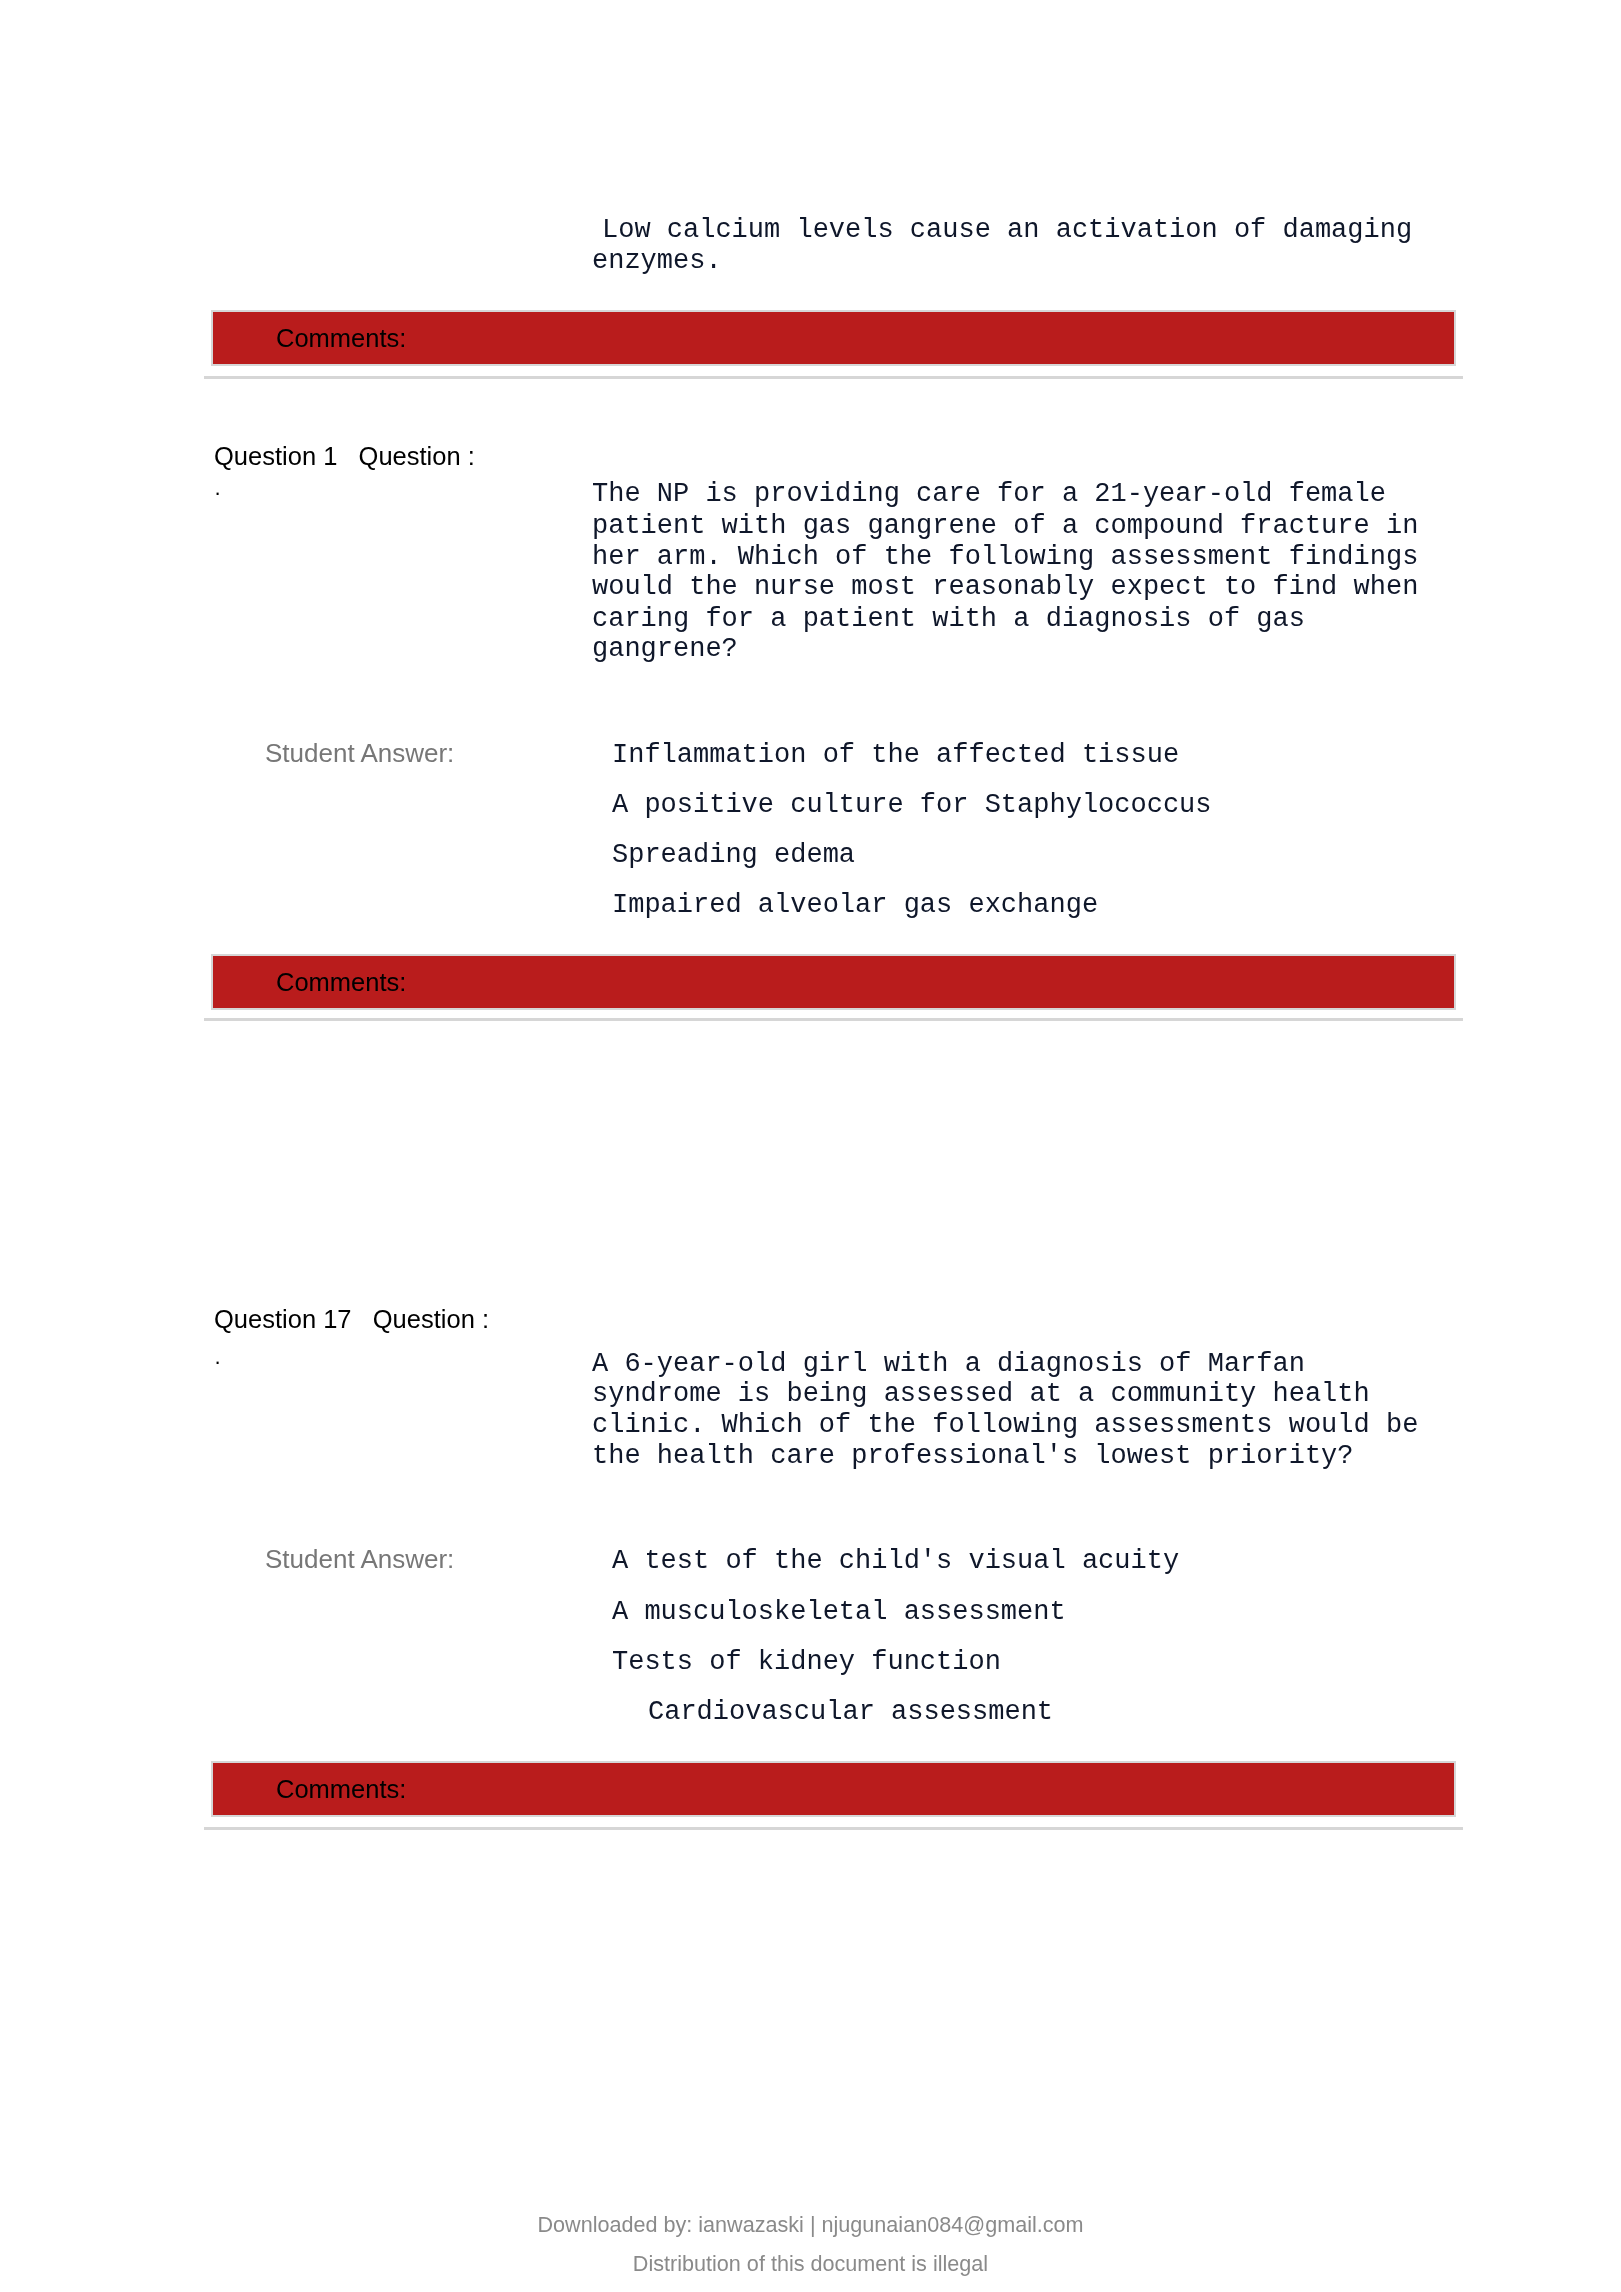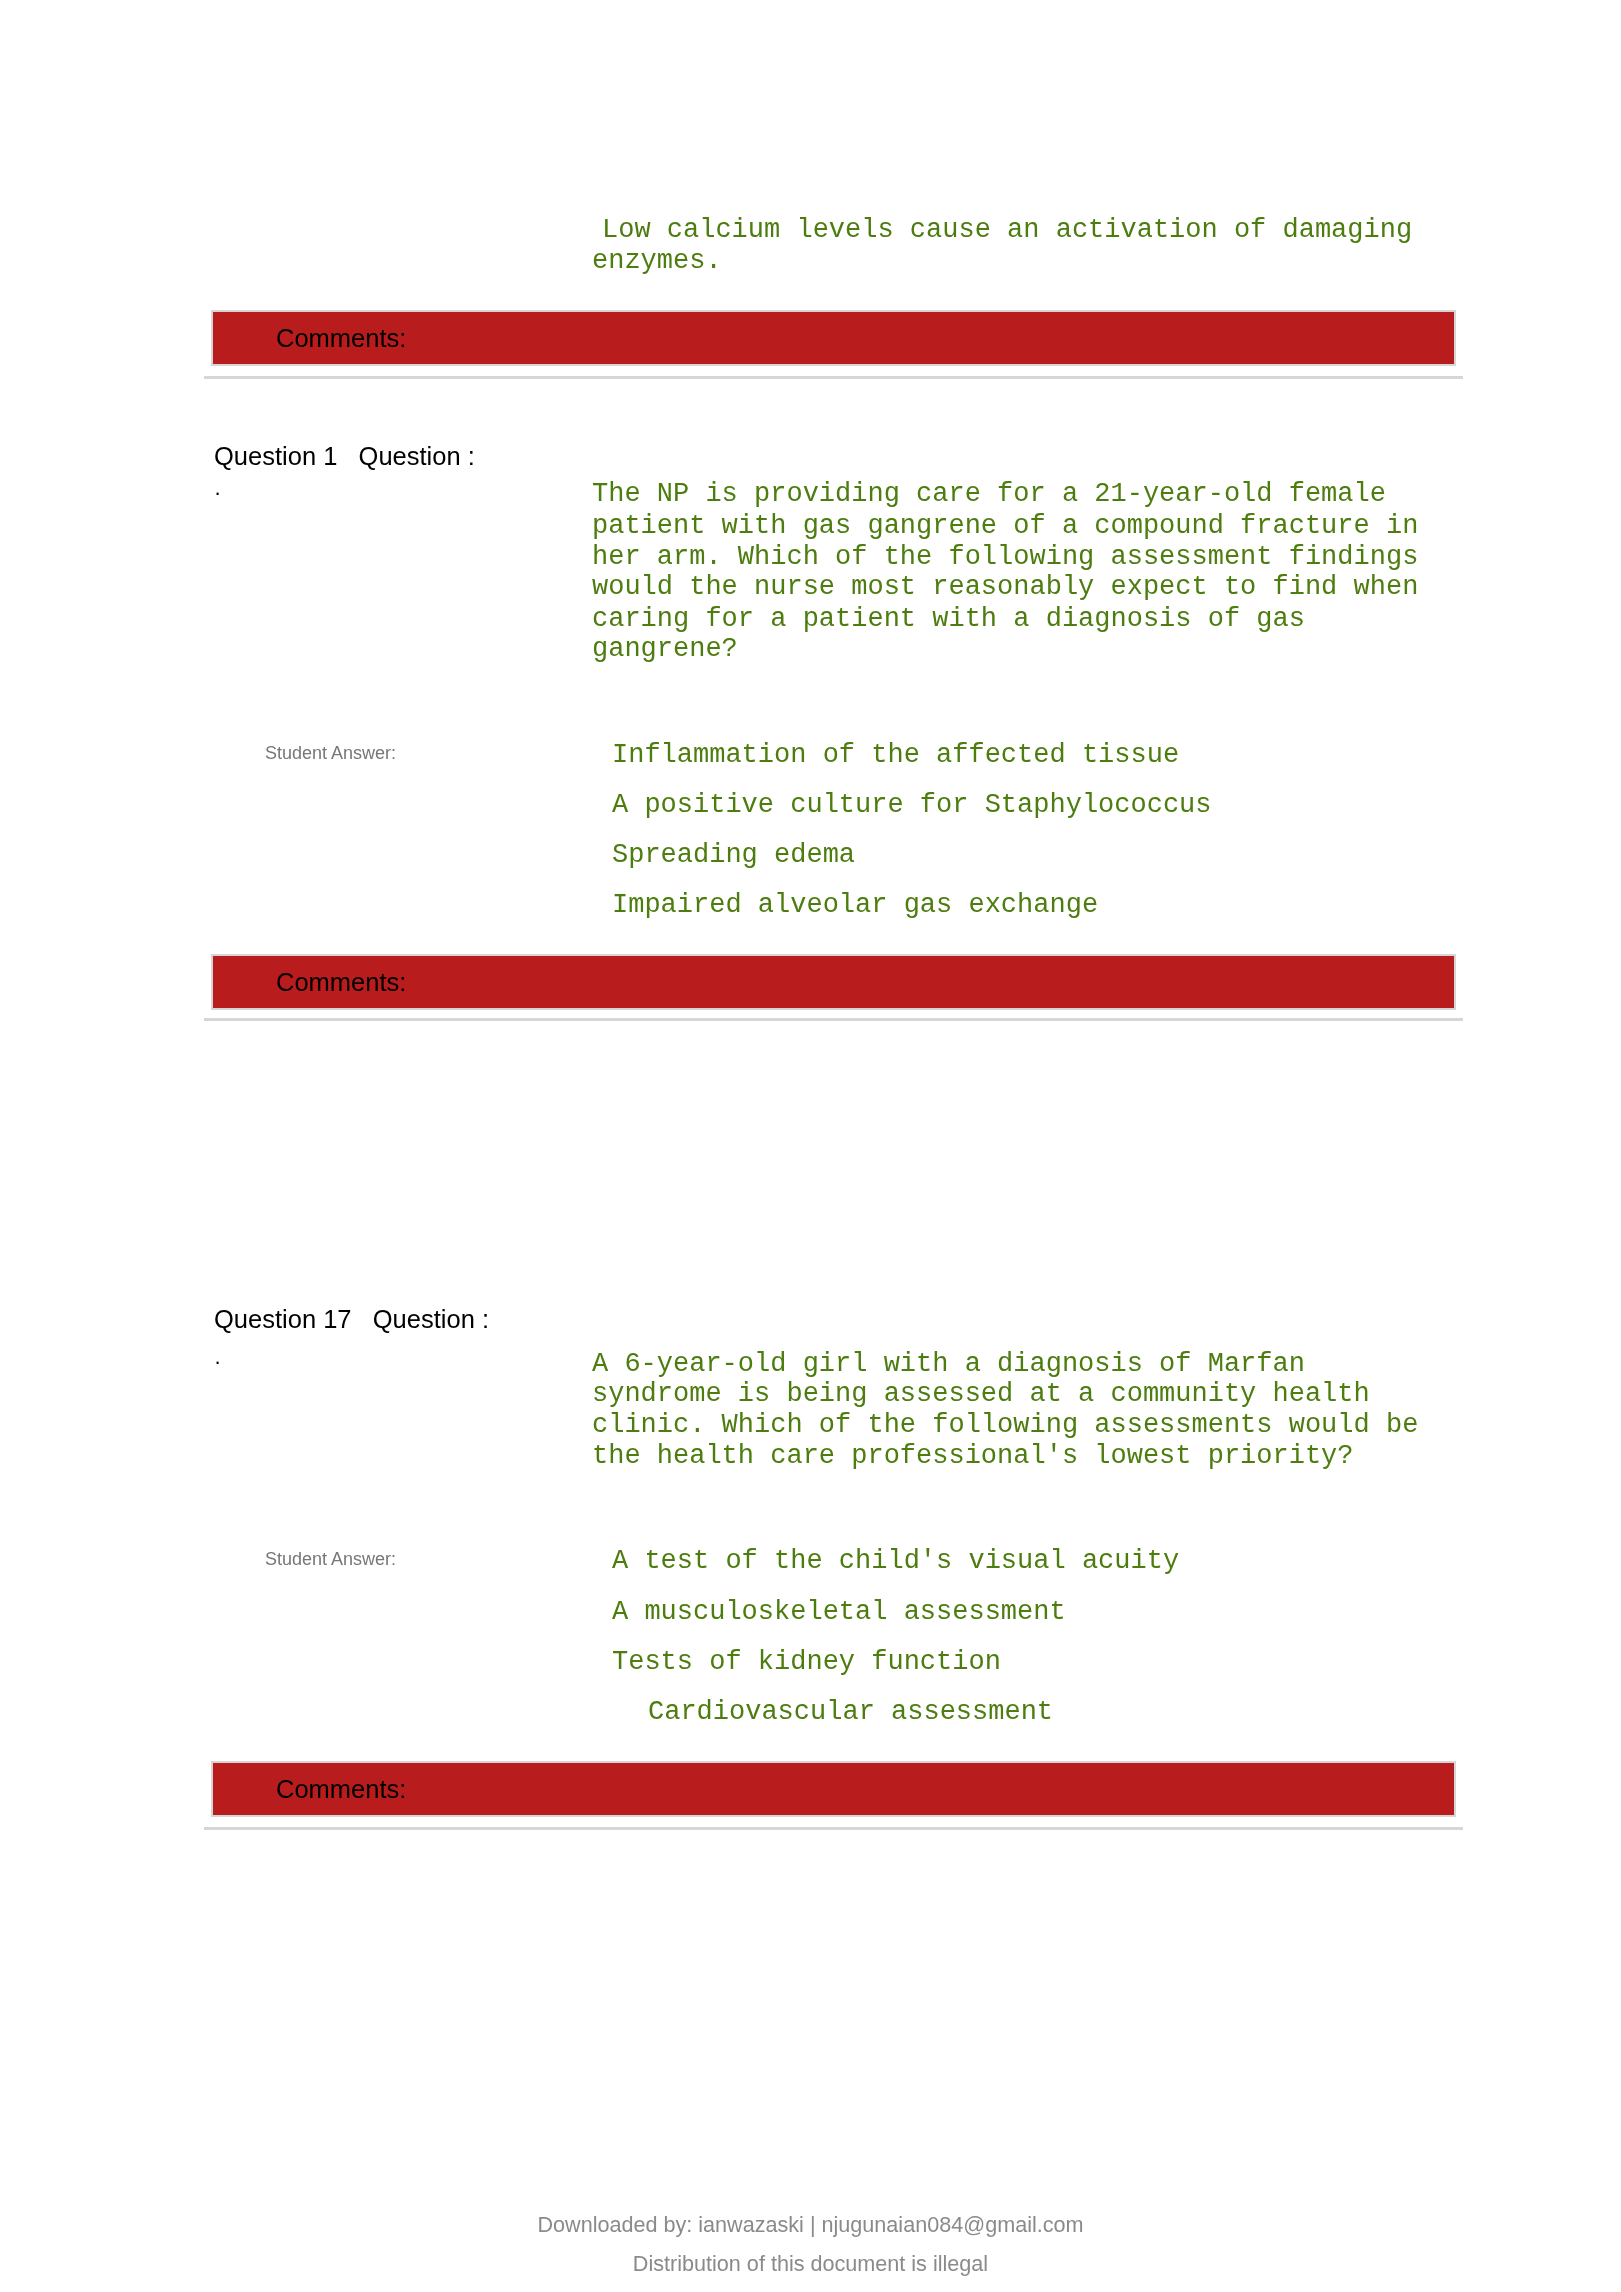--- a/index.html
+++ b/index.html
@@ -1,22 +1,22 @@
 <!DOCTYPE html>
 <html><head>
 <meta charset="utf-8">
 <style>
   html, body { margin: 0; padding: 0; background: #ffffff; }
   body { width: 1621px; height: 2293px; position: relative; overflow: hidden; }
   .abs { position: absolute; white-space: pre; }
   .sans { font-family: "Liberation Sans", sans-serif; }
-  .mono { font-family: "Liberation Mono", monospace; color: #4d7c0f; font-size: 27px; line-height: 31px; }
+  .mono { font-family: "Liberation Mono", monospace; color: #0f172a; font-size: 27px; line-height: 31px; }
   .q-header { font-size: 25.5px; color: #000; line-height: 29px; }
   .dot { font-size: 21.6px; color: #000; line-height: 21.6px; }
-  .student-label { font-size: 18px; color: #777777; line-height: 29px; }
+  .student-label { font-size: 26px; color: #777777; line-height: 29px; }
   .answer { line-height: 31px; margin-left: 12px; }
   .comments-box {
     position: absolute; left: 211px; width: 1241px; height: 52px;
     background: #b91c1c; border: 2.9px solid #d6d6d6; box-sizing: content-box; text-decoration: underline;
   }
   .comments-label { position: absolute; left: 63px; top: 11.8px; font-size: 25.5px; color: #000; line-height: 29px; }
   .separator { position: absolute; left: 204px; width: 1259px; height: 2.9px; background: #d6d6d6; }
   .footer { font-size: 21.6px; color: #8a8a8a; line-height: 25.5px; text-align: center; width: 1621px; left: 0; }
 </style>
 </head>

